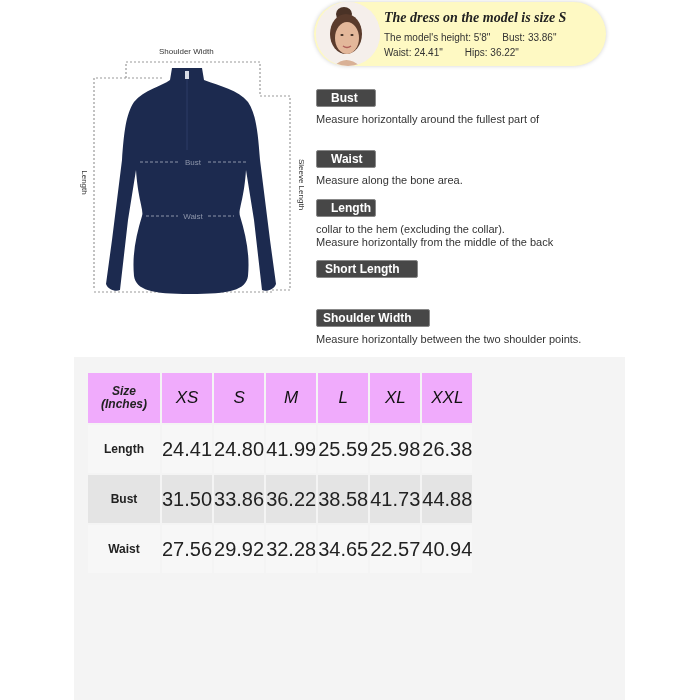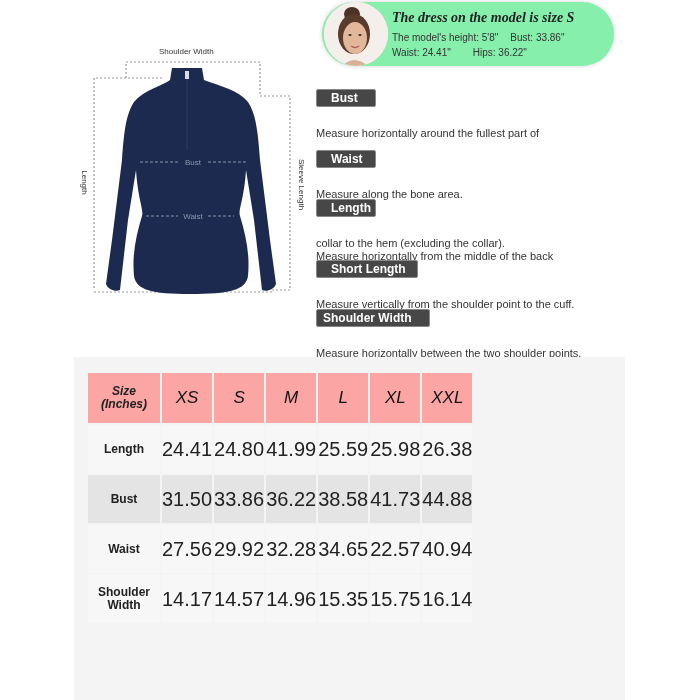--- a/index.html
+++ b/index.html
@@ -9,22 +9,22 @@
     
     .diagram { position: absolute; left: 80px; top: 40px; width: 230px; height: 260px; }
     .dim-label { position: absolute; font-size: 8px; color: #333; font-family: "Liberation Sans", sans-serif; white-space: nowrap; }
     .dim-shoulder { left: 79px; top: 7px; }
     .dim-length { left: -8px; top: 138px; transform: rotate(90deg); transform-origin: center; }
     .dim-sleeve { left: 196px; top: 140px; transform: rotate(90deg); transform-origin: center; }
     .diagram svg { position: absolute; left: 0; top: 0; }
 
     
     .model-card {
-      position: absolute; left: 322px; top: 2px; width: 292px; height: 64px;
-      border-radius: 32px; background: #86efac;
+      position: absolute; left: 314px; top: 2px; width: 292px; height: 64px;
+      border-radius: 32px; background: #fef9c3;
       box-shadow: 0 0 4px rgba(0,0,0,0.18);
     }
     .model-avatar {
       position: absolute; left: 2px; top: 0px; width: 64px; height: 64px; border-radius: 50%;
       overflow: hidden; background: #f4ede8;
     }
     .model-title {
       position: absolute; left: 70px; top: 8px; font-family: "Liberation Serif", serif;
       font-style: italic; font-weight: bold; font-size: 14px; color: #222; white-space: nowrap;
     }
@@ -37,30 +37,30 @@
     
     .guide { position: absolute; left: 316px; top: 88px; width: 310px; }
     .guide-item { position: absolute; left: 0; }
     .badge {
       display: inline-block; background: #474747; color: #fff; font-weight: bold;
       font-size: 12px; padding: 1px 6px 1px 14px; border: 1px solid #888; border-radius: 2px;
       line-height: 14px; width: 60px;
     }
     .badge.wide { width: 102px; }
     .badge.wider { width: 114px; }
-    .guide-desc { font-size: 11px; color: #333; line-height: 13px; margin-top: 20px; white-space: nowrap; }
+    .guide-desc { font-size: 11px; color: #333; line-height: 13px; margin-top: 6px; white-space: nowrap; }
 
     
     .table-panel { position: absolute; left: 74px; top: 357px; width: 551px; height: 343px; background: #f4f4f4; }
     table.size-table {
       position: absolute; left: 88px; top: 373px; border-collapse: separate; border-spacing: 2px 2px;
       margin-left: -2px; margin-top: -2px;
     }
     .size-table th, .size-table td { text-align: center; vertical-align: middle; }
-    .size-table th { background: #fca5a5; height: 50px; font-style: italic; font-weight: normal; font-size: 17px; color: #111; }
+    .size-table th { background: #f0abfc; height: 50px; font-style: italic; font-weight: normal; font-size: 17px; color: #111; }
     .size-table th.first { width: 72px; font-size: 12px; font-weight: bold; line-height: 13px; color: #222; }
     .size-table th.col { width: 50px; }
     .size-table td { height: 48px; font-size: 20px; color: #222; }
     .size-table td.rowhead { font-size: 12px; font-weight: bold; line-height: 13px; color: #222; }
     .size-table tr.odd td { background: #f7f7f7; }
     .size-table tr.even td { background: #e4e4e4; }
   </style>
 </head>
 <body>
 
@@ -139,24 +139,21 @@
     </div>
   </div>
   <div class="guide-item" style="top:110px">
     <span class="badge">Length</span>
     <div class="guide-desc">
       <div>collar to the hem (excluding the collar).</div>
       <div>Measure horizontally from the middle of the back</div>
     </div>
   </div>
   <div class="guide-item" style="top:171px">
-    <span class="badge wide" style="padding-left:14px">Short Length</span>
-    <div class="guide-desc">
-      <div>Measure vertically from the shoulder point to the cuff.</div>
-    </div>
+    <span class="badge wide" style="padding-left:8px">Short Length</span>
   </div>
   <div class="guide-item" style="top:220px">
     <span class="badge wider" style="padding-left:6px">Shoulder Width</span>
     <div class="guide-desc">
       <div>Measure horizontally between the two shoulder points.</div>
     </div>
   </div>
 </div>
 
 <div class="table-panel"></div>
@@ -202,26 +199,14 @@
       <td class="rowhead">
           <div>Waist</div>
         </td>
       <td>27.56</td>
       <td>29.92</td>
       <td>32.28</td>
       <td>34.65</td>
       <td>22.57</td>
       <td>40.94</td>
     </tr>
-    <tr class="odd">
-      <td class="rowhead">
-          <div>Shoulder</div>
-          <div>Width</div>
-        </td>
-      <td>14.17</td>
-      <td>14.57</td>
-      <td>14.96</td>
-      <td>15.35</td>
-      <td>15.75</td>
-      <td>16.14</td>
-    </tr>
   </tbody>
 </table>
 
 </body></html>

